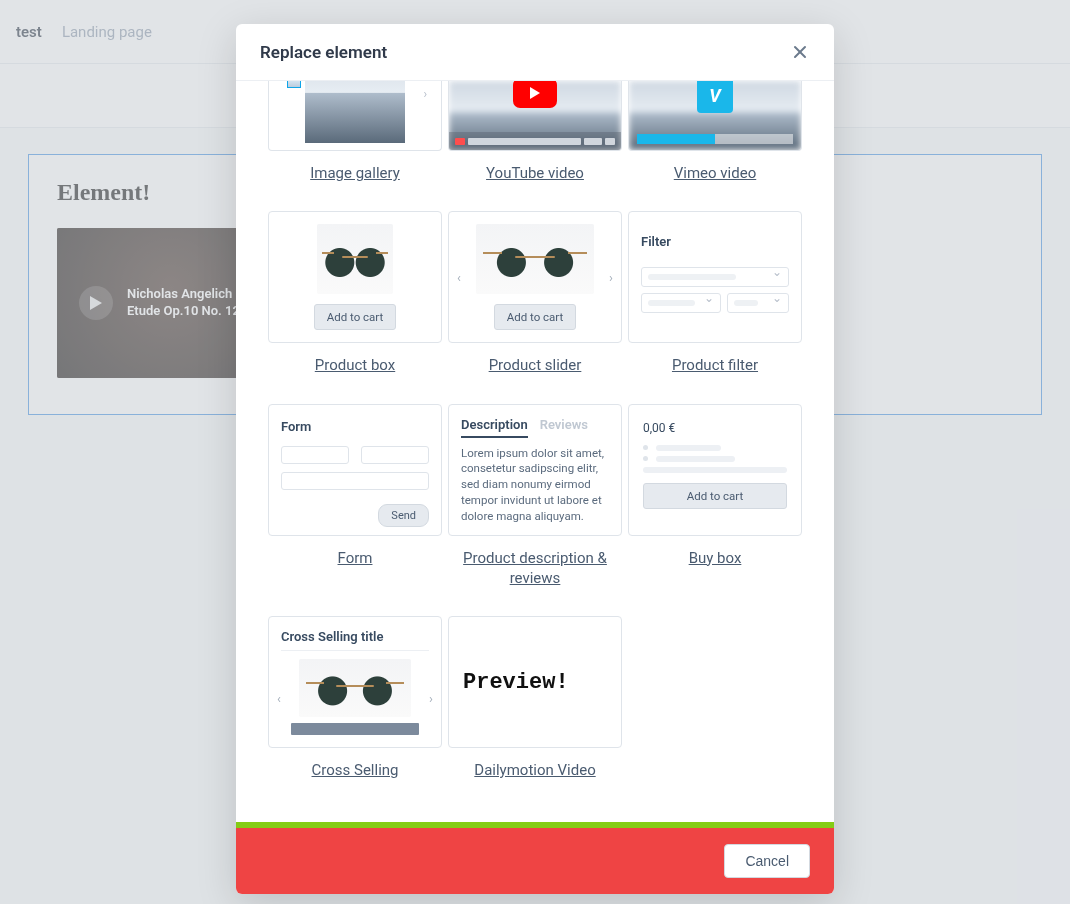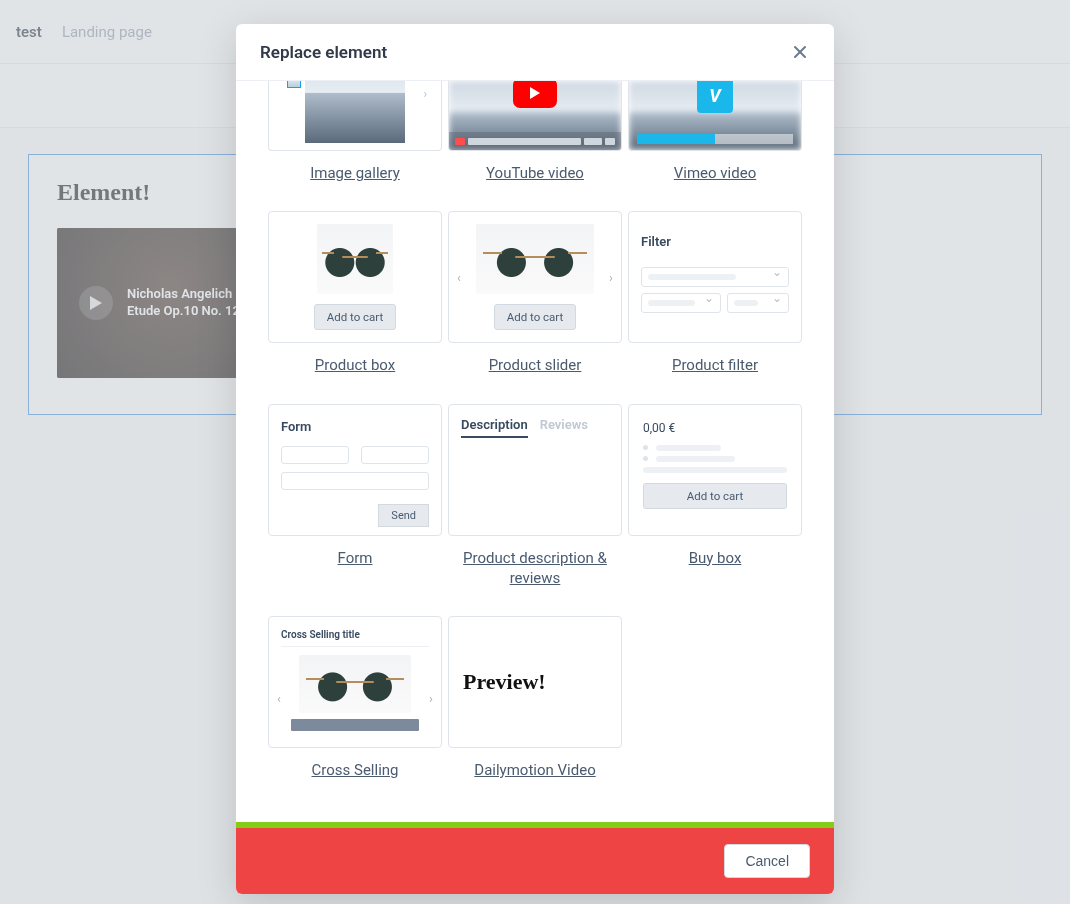--- a/index.html
+++ b/index.html
@@ -292,46 +292,46 @@
   .skel.s3 { width: 68%; margin-left: 16px; height: 6px; }
   .skel.s4 { width: 50%; margin-left: 28px; height: 6px; }
 
   .p-form { padding: 14px 12px; font-size: 13px; }
   .p-form .ftitle { font-weight: 600; color: #374a60; margin-bottom: 12px; }
   .p-form .frow { display: flex; gap: 12px; margin-bottom: 8px; }
   .p-form .finput { border: 1px solid #dfe4ea; border-radius: 3px; height: 18px; flex: 1; }
   .p-form .send {
     float: right; margin-top: 6px;
     font-size: 11px; padding: 4px 12px;
-    background: #e6eaef; border: 1px solid #d3d9e0; border-radius: 0; color: #4a5b70;
+    background: #e6eaef; border: 1px solid #d3d9e0; border-radius: 9px; color: #4a5b70;
   }
 
   .p-desc { padding: 12px 12px; font-size: 12px; }
   .p-desc .tabs { display: flex; gap: 12px; margin-bottom: 8px; font-size: 13px; font-weight: 600; }
   .p-desc .tabs .a { color: #374a60; border-bottom: 2px solid #374a60; padding-bottom: 4px; }
   .p-desc .tabs .b { color: #c0c8d2; }
   .p-desc .lorem { color: #5b6b7e; line-height: 1.38; font-size: 11.5px; }
 
   .p-buy { padding: 16px 14px; font-size: 13px; }
   .p-buy .price { font-size: 12px; color: #374a60; margin-bottom: 10px; }
   .p-buy .dotrow { display: flex; align-items: center; gap: 8px; margin: 5px 0; }
   .p-buy .dot { width: 5px; height: 5px; border-radius: 50%; background: #dfe4ea; }
   .p-buy .dline { height: 6px; background: #edf0f4; border-radius: 3px; flex: 1; }
   .p-buy .btn-cart { width: 100%; margin-top: 10px; text-align: center; }
 
   .p-cross { padding: 12px 12px; font-size: 13px; position: relative; }
-  .p-cross .ctitle { font-weight: 600; color: #374a60; margin-bottom: 6px; font-size: 10px; }
+  .p-cross .ctitle { font-weight: 600; color: #374a60; margin-bottom: 6px; font-size: 13px; }
   .p-cross hr { border: none; border-top: 1px solid #eceff3; margin-bottom: 8px; }
   .p-cross .glasses { width: 112px; height: 58px; margin: 0 auto; }
   .p-cross .ps-arrow { top: 62%; }
   .p-cross .cbar { height: 12px; background: #7c8a9c; margin: 6px 10px 0; border-radius: 1px; }
 
   .p-dm { display: flex; align-items: center; padding: 0 14px; height: 100%; }
   .p-dm h4 {
-    font-family: Liberation Serif, serif;
+    font-family: Liberation Mono, monospace;
     font-weight: 700; font-size: 22px; color: #111;
   }
 
   .modal-footer {
     padding: 16px 24px;
     display: flex;
     justify-content: flex-end;
     background: #ef4444;
     border-top: 6px solid #84cc16;
     border-radius: 0 0 6px 6px;
@@ -480,20 +480,21 @@
         </div>
         <div class="cell-label">Form</div>
       </div>
 
       <div class="cell">
         <div class="preview p-desc">
           <div class="tabs">
             <span class="a">Description</span>
             <span class="b">Reviews</span>
           </div>
+          <div class="lorem">Lorem ipsum dolor sit amet, consetetur sadipscing elitr, sed diam nonumy eirmod tempor invidunt ut labore et dolore magna aliquyam.</div>
         </div>
         <div class="cell-label">Product description &amp; reviews</div>
       </div>
 
       <div class="cell">
         <div class="preview p-buy">
           <div class="price">0,00 €</div>
           <div class="dotrow">
               <span class="dot"></span>
               <span class="dline" style="max-width:45%"></span>

